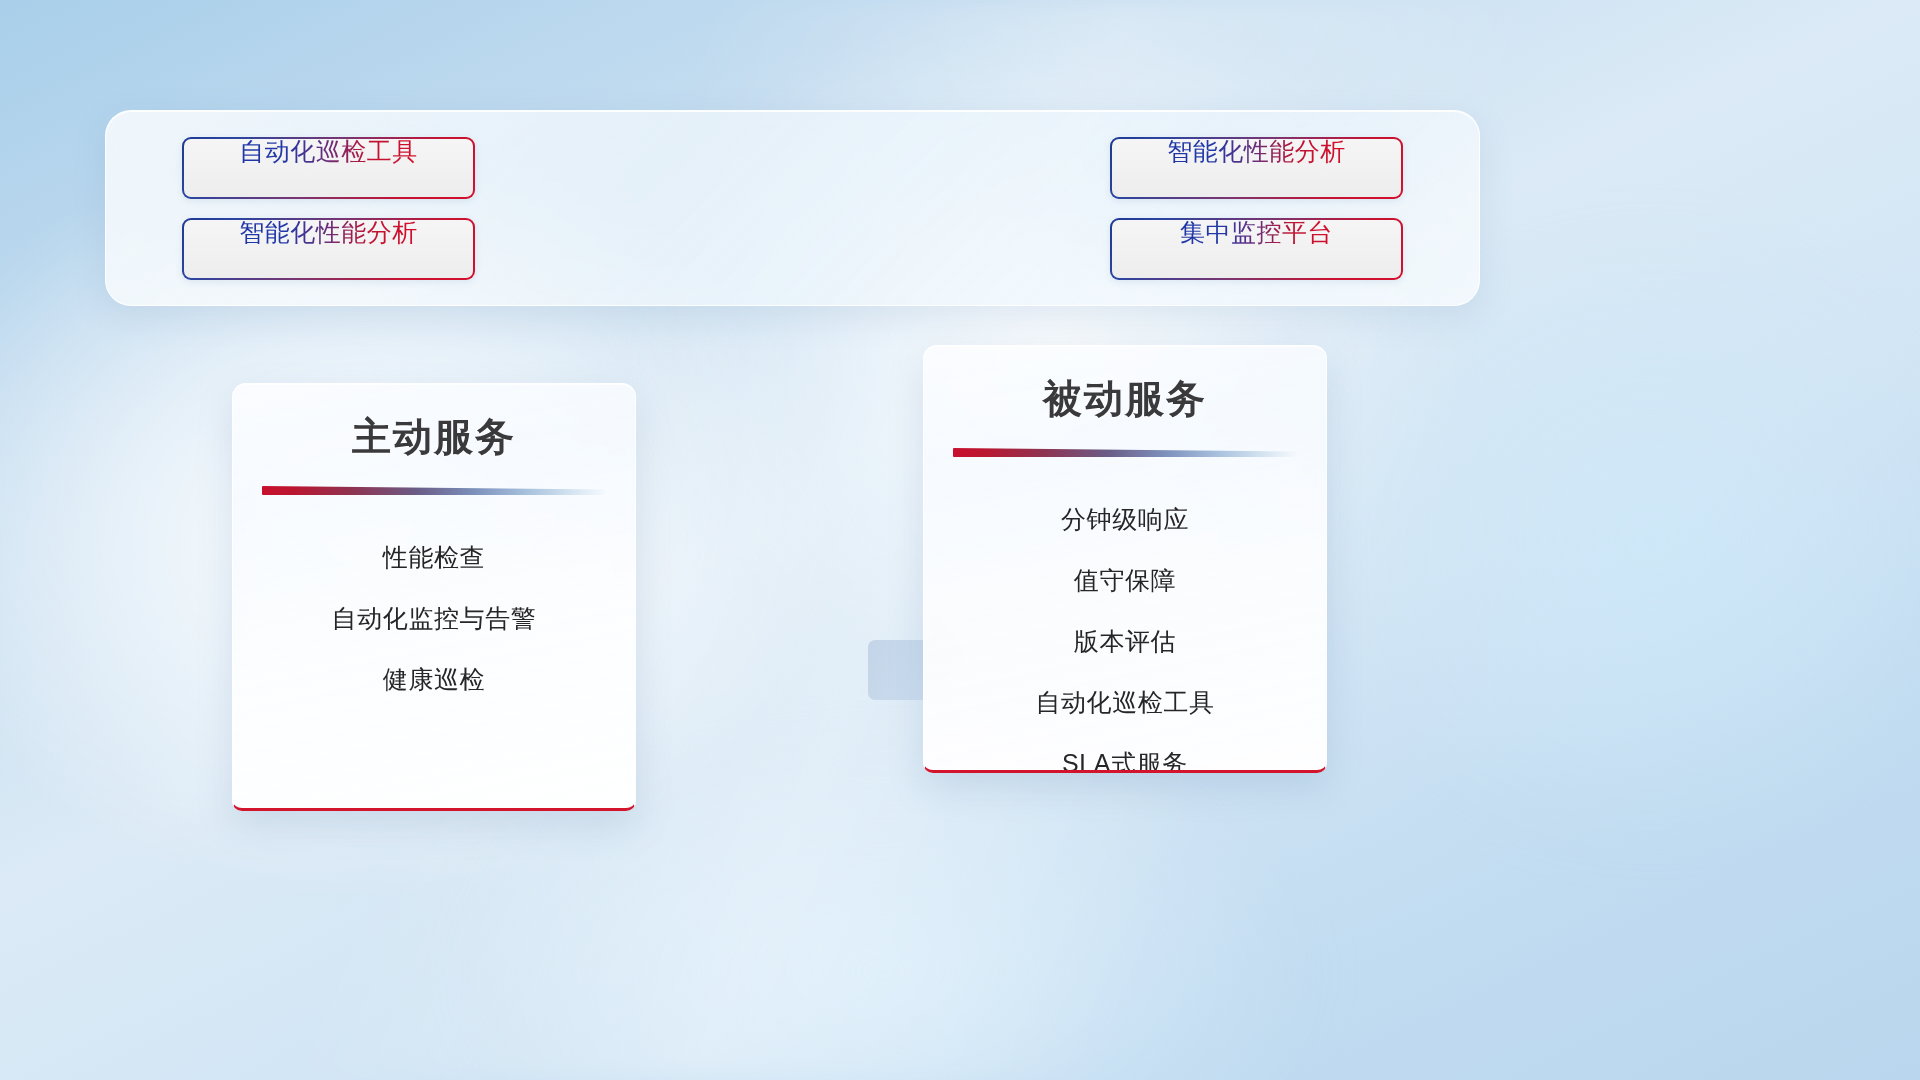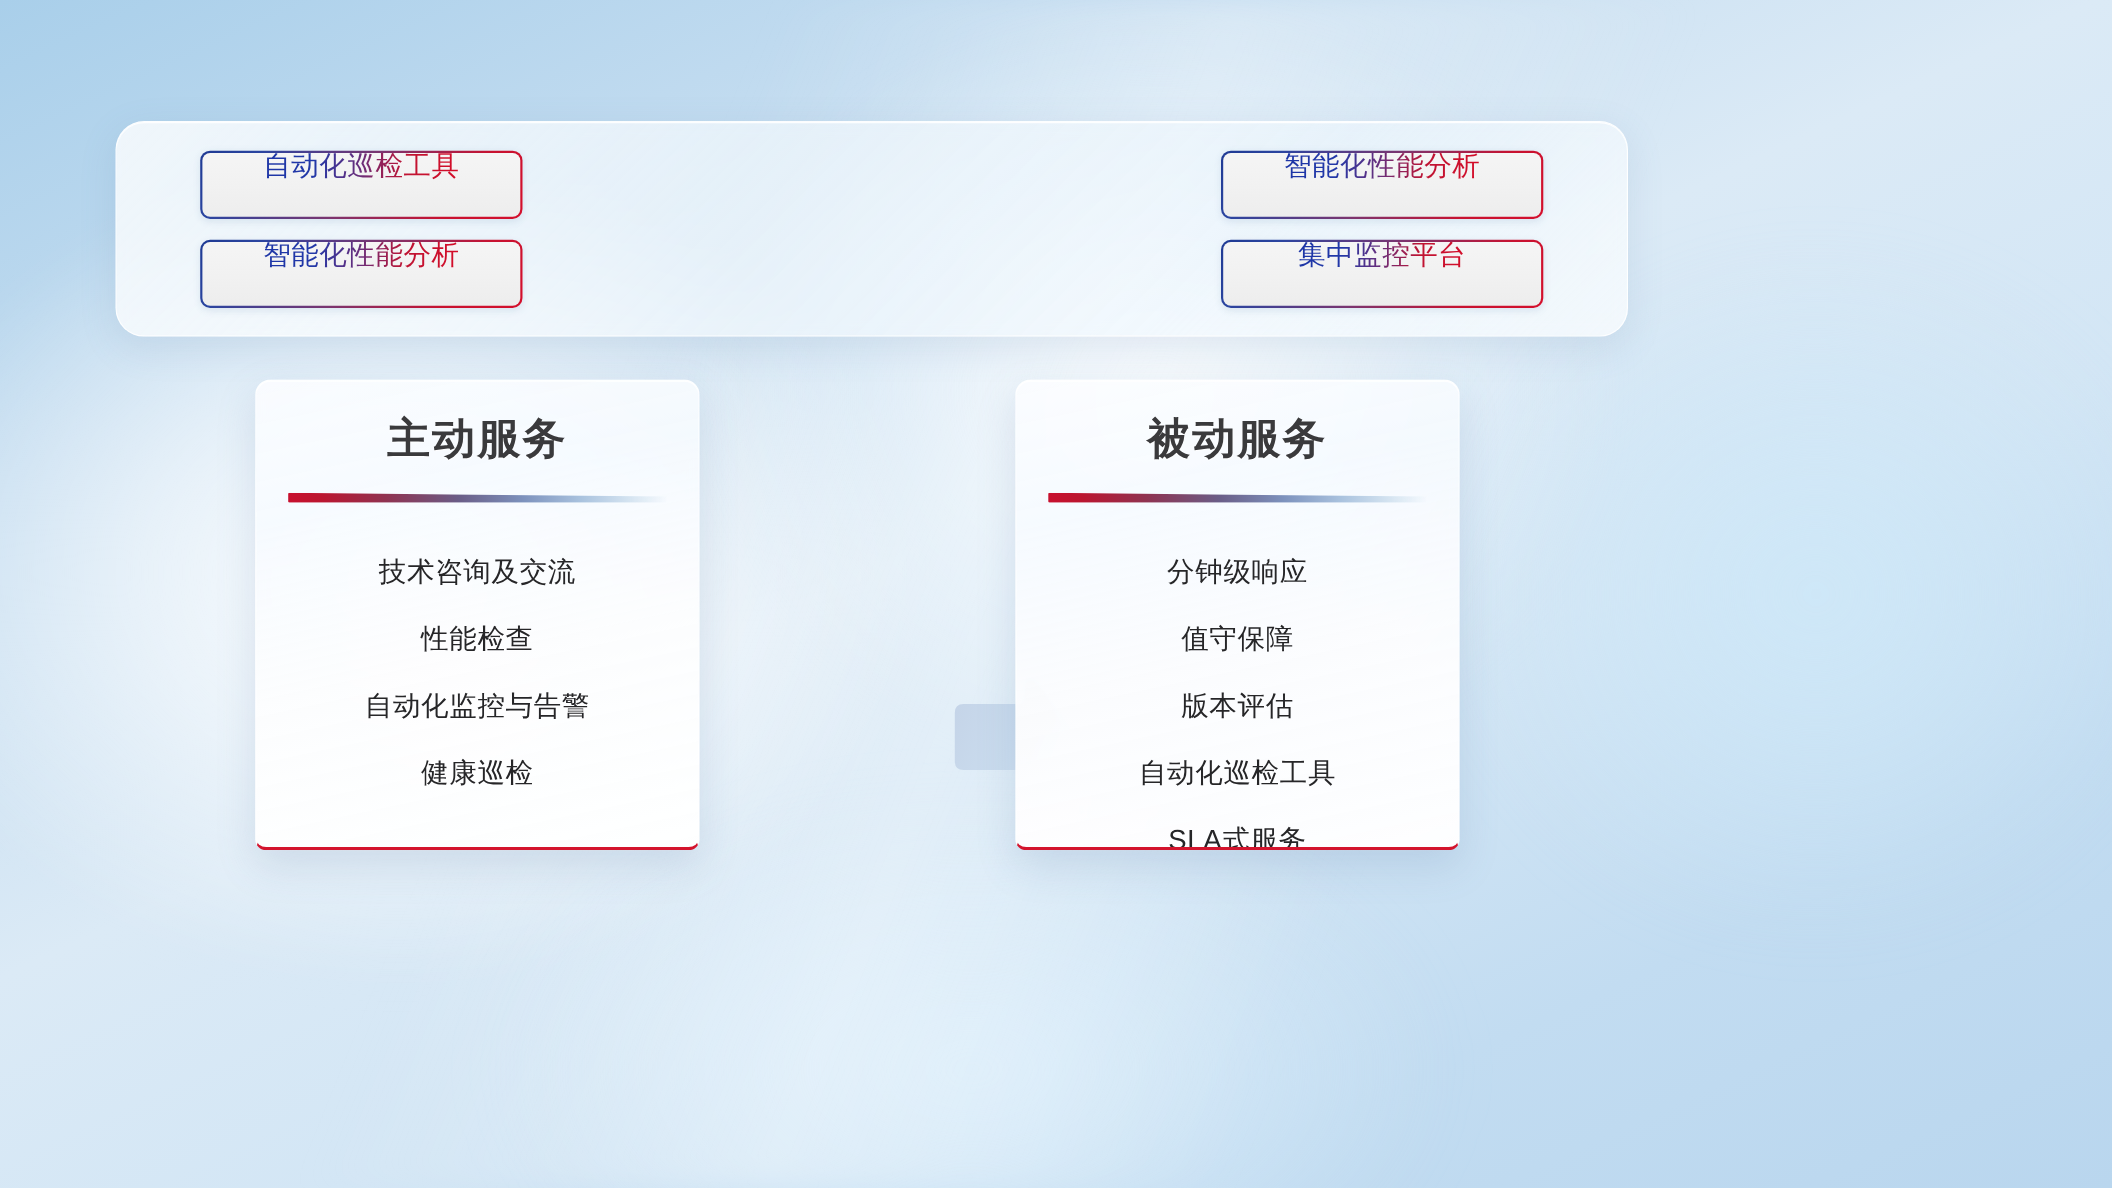--- a/index.html
+++ b/index.html
@@ -87,21 +87,21 @@
   .svc-card{
     position:absolute; top:345px; width:404px; height:428px;
     border-radius:14px 14px 10px 10px;
     background:linear-gradient(168deg, rgba(252,253,255,.88) 0%, rgba(247,251,255,.86) 26%, rgba(253,253,254,.93) 58%, rgba(255,255,255,.97) 100%);
     border:1px solid rgba(255,255,255,.80);
     border-bottom:3px solid #d3142d;
     box-shadow:0 14px 36px rgba(86,124,166,.18), inset 0 1px 0 rgba(255,255,255,.95);
     backdrop-filter:blur(5px);
     overflow:hidden;
   }
-  #card-proactive{ left:232px; }
+  #card-proactive{ left:232px;margin-top:38px; }
   #card-reactive { left:923px; }
 
   .svc-title{
     text-align:center;
     font-size:39px; font-weight:700;
     color:#3a3a3c;
     letter-spacing:2px;
     margin-top:26px;
     text-shadow:0 1px 1px rgba(255,255,255,.9);
   }
@@ -171,21 +171,20 @@
   </div>
 
 </div>
 
 <div class="svc-card" id="card-proactive">
   <div class="svc-title">主动服务</div>
   <div class="svc-divider">
       <span></span>
     </div>
   <div class="svc-list">
-    <div class="svc-item">技术咨询及交流</div>
     <div class="svc-item">性能检查</div>
     <div class="svc-item">自动化监控与告警</div>
     <div class="svc-item">健康巡检</div>
   </div>
 </div>
 
 <div id="flow-arrow">
   <svg viewBox="0 0 128 120" xmlns="http://www.w3.org/2000/svg">
     <defs>
       <linearGradient id="arrowGrad" x1="0" y1="0" x2="1" y2="0.35">

